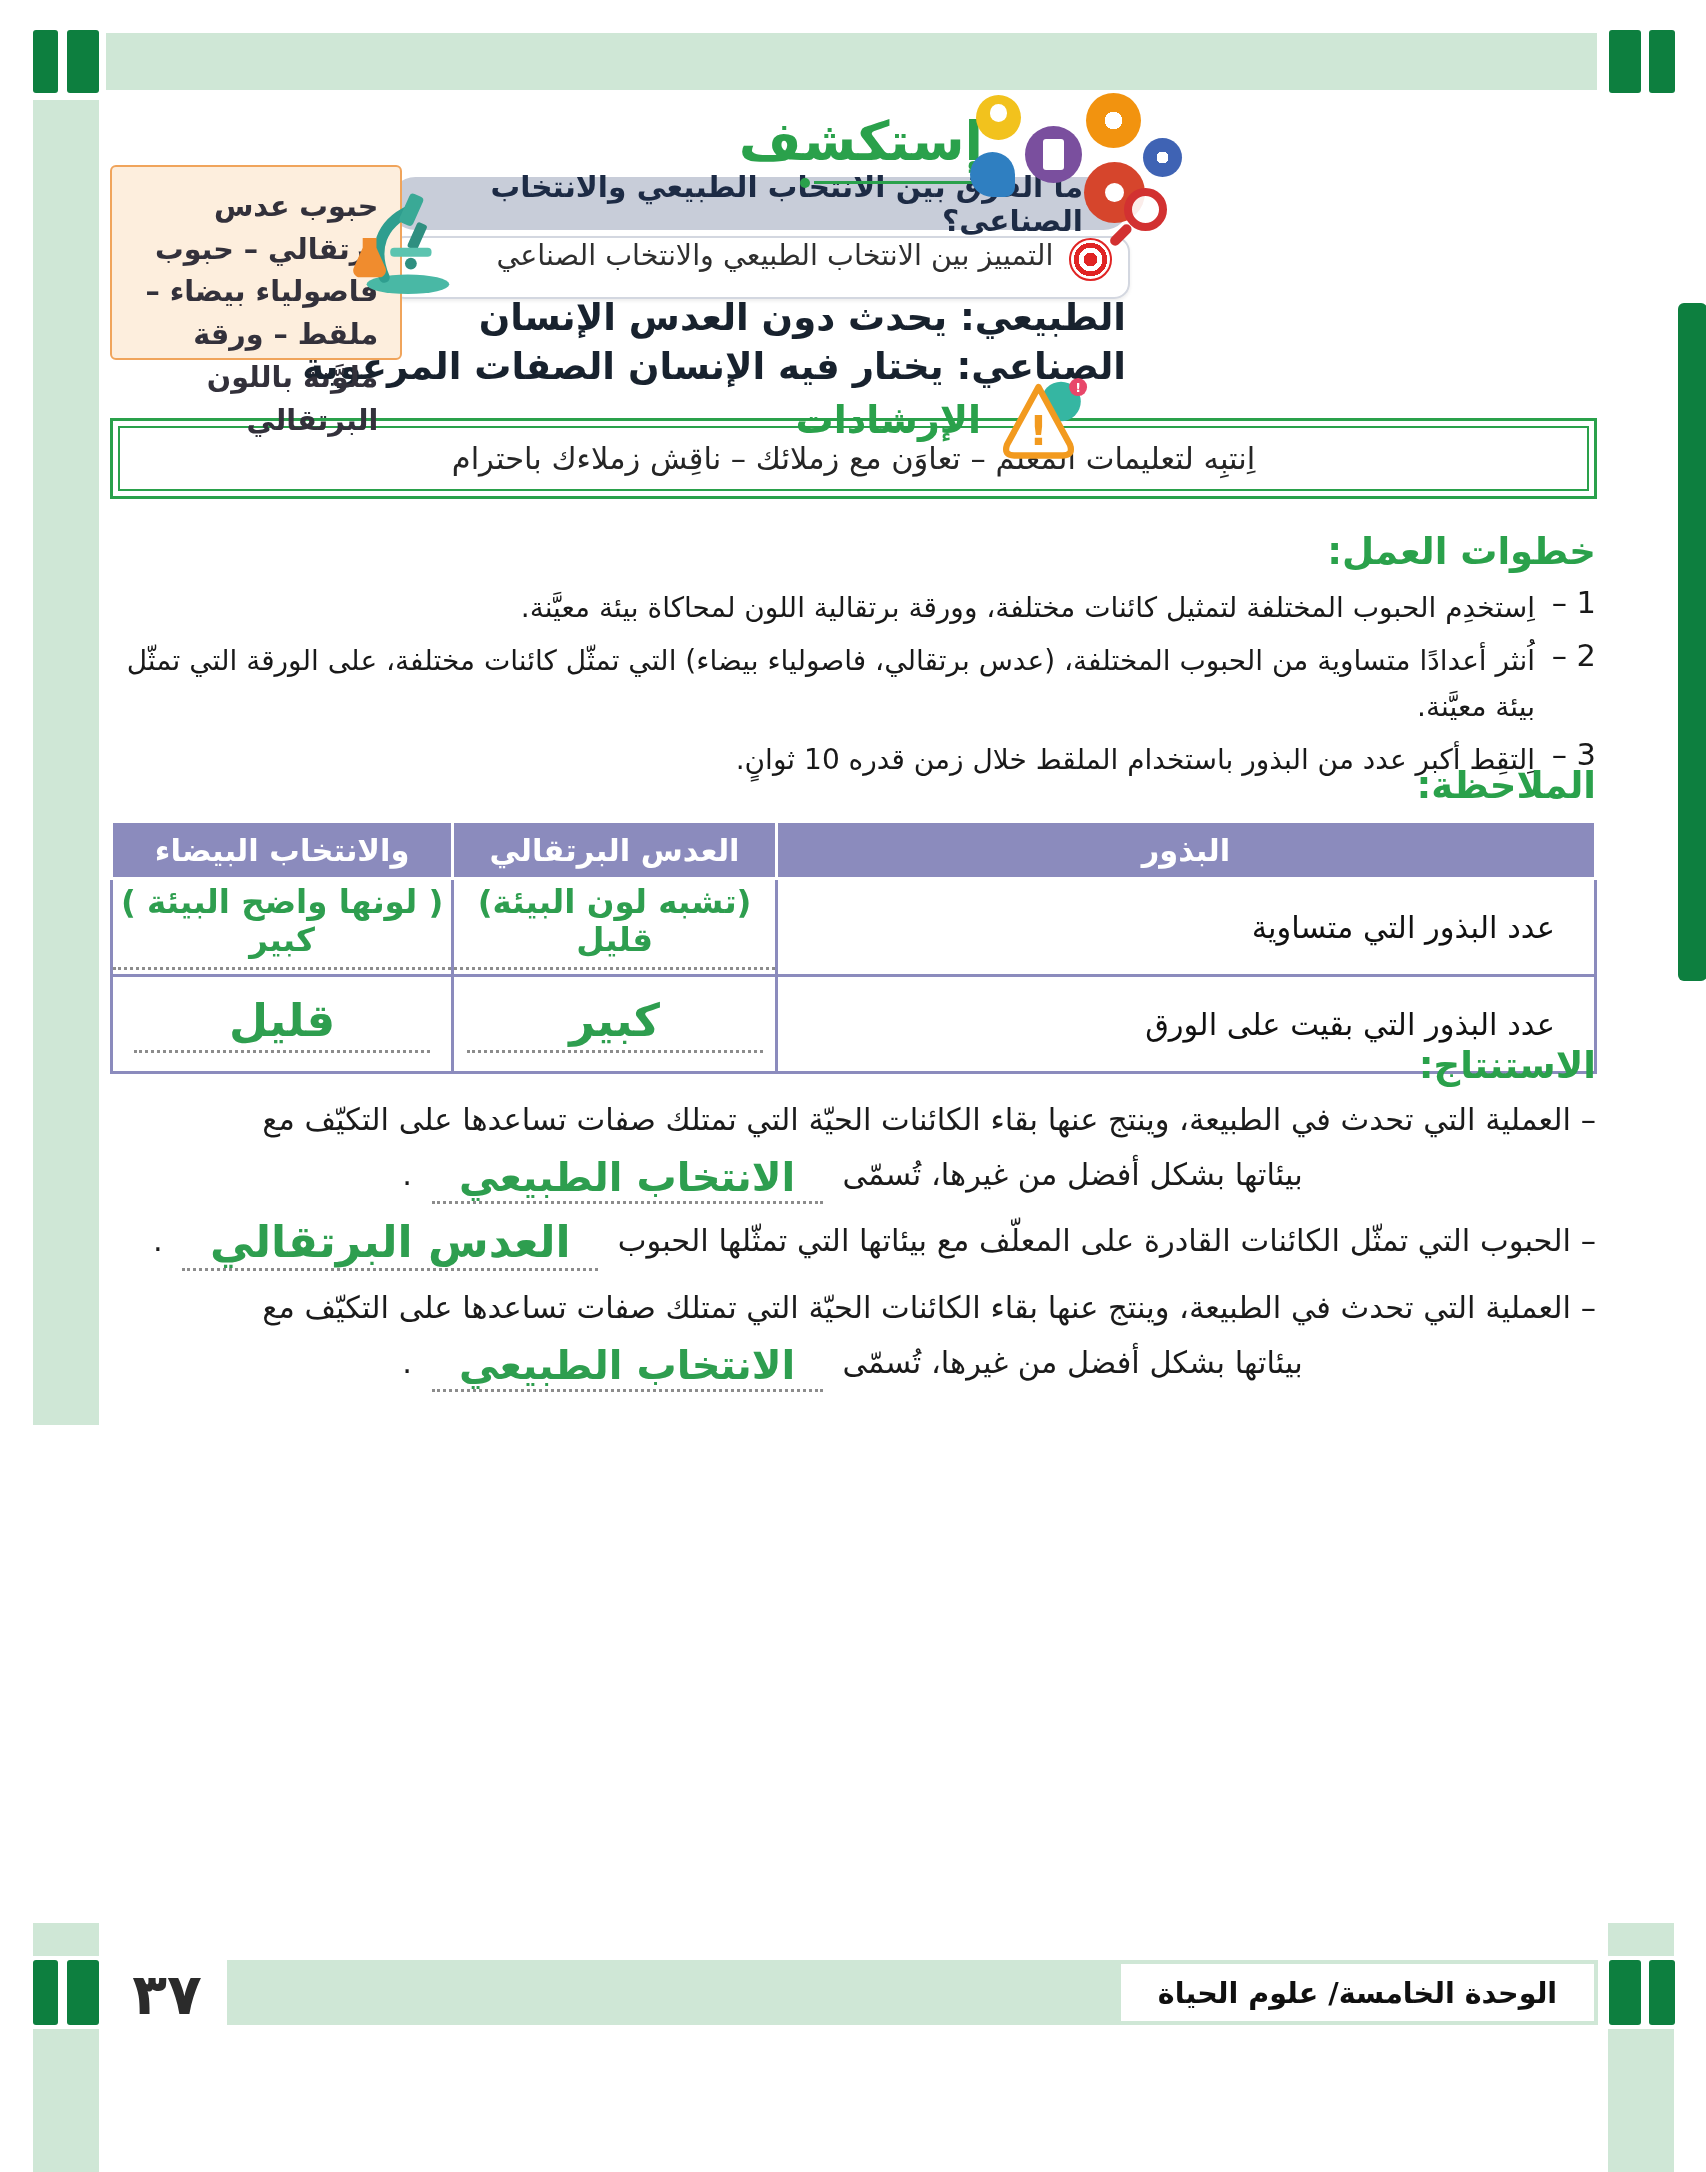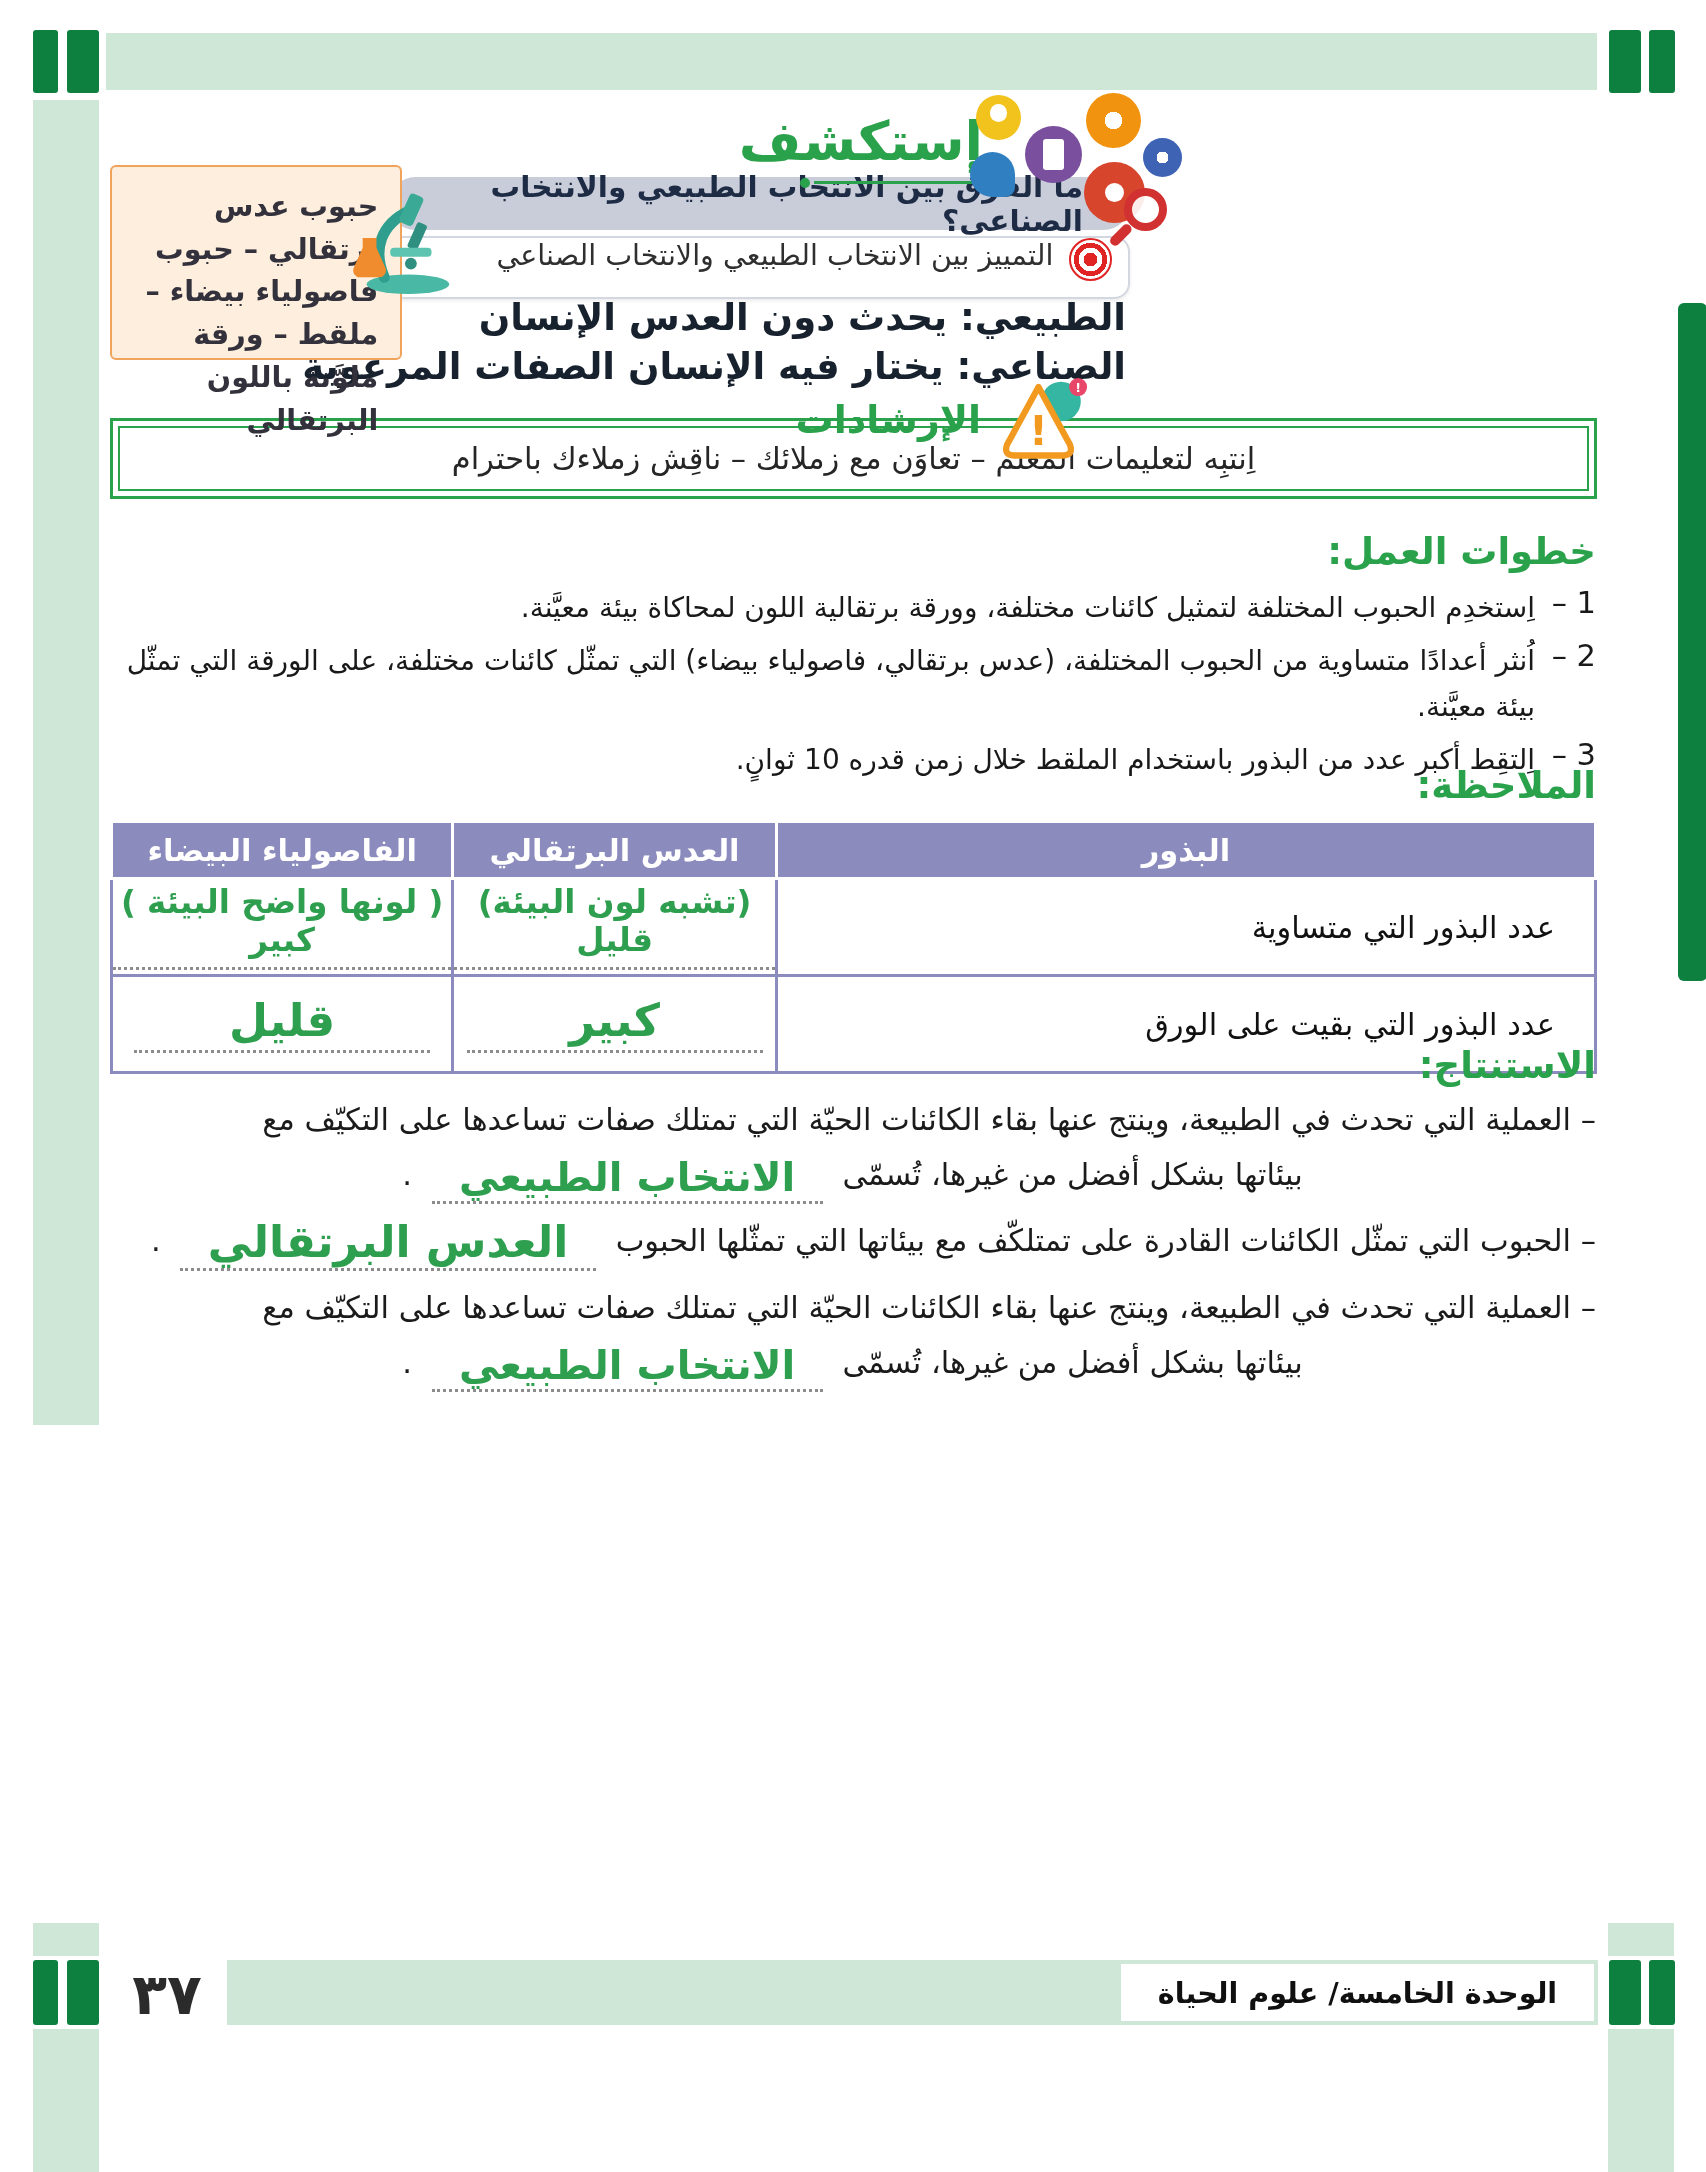--- a/index.html
+++ b/index.html
@@ -195,21 +195,21 @@
   <table class="obs-table">
     <colgroup>
         <col style="width:55.2%">
         <col style="width:21.8%">
         <col style="width:23%">
       </colgroup>
     <thead>
       <tr>
         <th>البذور</th>
         <th>العدس البرتقالي</th>
-        <th>الفاصولياء البيضاء</th>
+        <th>والانتخاب البيضاء</th>
       </tr>
     </thead>
     <tbody>
       <tr>
         <td class="row-label">عدد البذور التي متساوية</td>
         <td class="ans-cell">
           <span class="ans-line sm">(تشبه لون البيئة) قليل</span>
         </td>
         <td class="ans-cell">
           <span class="ans-line sm">( لونها واضح البيئة ) كبير</span>
@@ -232,21 +232,21 @@
     <div class="c-item">
       <div class="c-line">– العملية التي تحدث في الطبيعة، وينتج عنها بقاء الكائنات الحيّة التي تمتلك صفات تساعدها على التكيّف مع</div>
       <div class="c-line centered">
         <span>بيئاتها بشكل أفضل من غيرها، تُسمّى</span>
         <span class="c-answer">الانتخاب الطبيعي</span>
         <span>.</span>
       </div>
     </div>
     <div class="c-item">
       <div class="c-line">
-        <span>– الحبوب التي تمثّل الكائنات القادرة على تمتلكّف مع بيئاتها التي تمثّلها الحبوب</span>
+        <span>– الحبوب التي تمثّل الكائنات القادرة على المعلّف مع بيئاتها التي تمثّلها الحبوب</span>
         <span class="c-answer big">العدس البرتقالي</span>
         <span>.</span>
       </div>
     </div>
     <div class="c-item">
       <div class="c-line">– العملية التي تحدث في الطبيعة، وينتج عنها بقاء الكائنات الحيّة التي تمتلك صفات تساعدها على التكيّف مع</div>
       <div class="c-line centered">
         <span>بيئاتها بشكل أفضل من غيرها، تُسمّى</span>
         <span class="c-answer">الانتخاب الطبيعي</span>
         <span>.</span>

